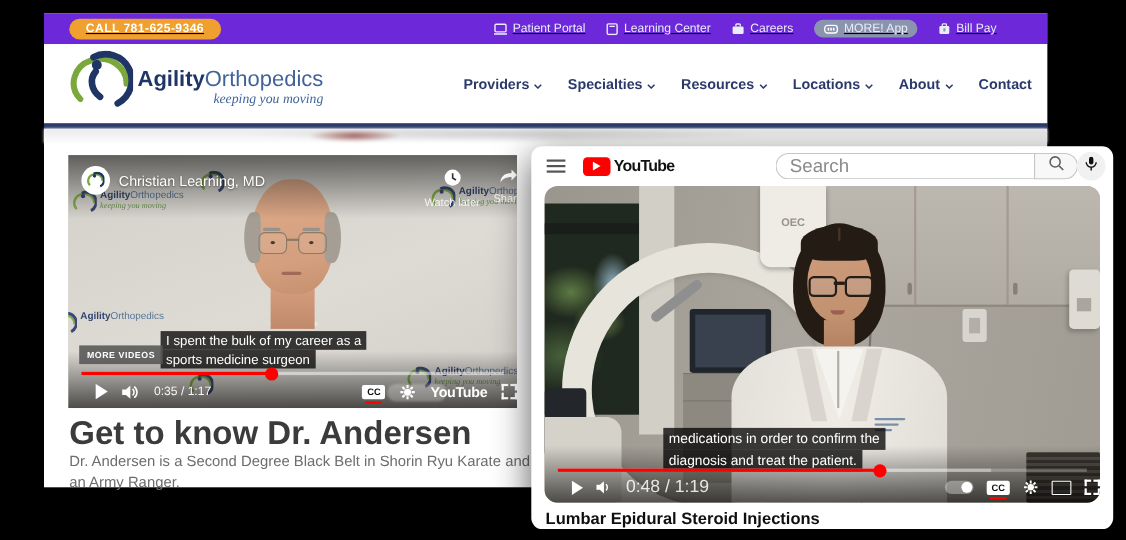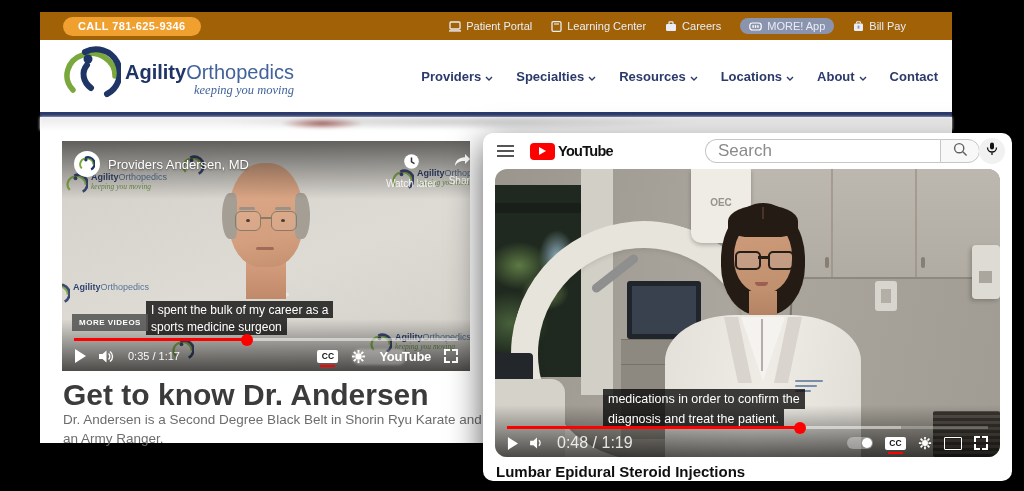--- a/index.html
+++ b/index.html
@@ -2,21 +2,21 @@
 <html><head>
 <meta charset="utf-8">
 <style>
   html,body{margin:0;padding:0;background:#000;}
   body{width:1024px;height:491px;position:relative;overflow:hidden;
        font-family:"Liberation Sans",sans-serif;-webkit-font-smoothing:antialiased;}
 
   
   .site-card{position:absolute;left:40px;top:12px;width:912px;height:431px;background:#fff;}
   
-  .topbar{position:absolute;left:0;top:0;width:100%;height:28px;background:#a16207;display:flex;align-items:center;}
+  .topbar{position:absolute;left:0;top:0;width:100%;height:28px;background:#6d28d9;display:flex;align-items:center;text-decoration:underline;}
   .call-pill{margin-left:23px;height:19px;border-radius:10px;background:#f0a02f;color:#fff;
              font-size:11px;font-weight:bold;letter-spacing:.4px;display:flex;align-items:center;padding:0 15px;}
   .top-links{margin-left:auto;margin-right:46px;display:flex;align-items:center;gap:19px;}
   .top-link{display:flex;align-items:center;gap:5px;color:#e9edf6;font-size:11px;cursor:pointer;}
   .top-link svg{display:block;}
   .hurt-pill{background:#8b94ae;border-radius:9px;padding:2px 9px;}
   
   .header{position:absolute;left:0;top:28px;width:100%;height:72px;background:#fff;display:flex;align-items:center;}
   .brand{margin-left:23px;display:flex;align-items:flex-start;gap:4px;}
   .brand-text{margin-top:16px;line-height:1;}
@@ -69,21 +69,21 @@
   .v1-act{position:absolute;top:12px;text-align:center;color:rgba(255,255,255,.92);cursor:pointer;}
   .v1-act .lbl{font-size:10px;margin-top:4px;color:rgba(255,255,255,.85);}
   .v1-cap{position:absolute;left:84px;bottom:36px;}
   .cap-line{display:table;color:#fff;font-size:12px;line-height:14px;background:rgba(8,8,8,.78);padding:1.5px 5px;}
   .v1-more{position:absolute;left:10px;bottom:40px;background:rgba(85,85,85,.88);color:#fff;font-size:8px;
            font-weight:bold;letter-spacing:.5px;padding:4px 7px;cursor:pointer;}
   .seek{position:absolute;left:12px;right:12px;bottom:30px;height:3px;background:rgba(255,255,255,.25);cursor:pointer;}
   .seek .buf{position:absolute;left:0;top:0;height:100%;background:rgba(255,255,255,.35);}
   .seek .played{position:absolute;left:0;top:0;height:100%;background:#f00;}
   .seek .dot{position:absolute;right:-6px;top:-4.5px;width:12px;height:12px;border-radius:50%;background:#f00;}
-  .ctrl{position:absolute;left:0;bottom:0;width:100%;height:30px;display:flex;align-items:center;padding:0 12px;box-sizing:border-box;gap:13px;color:#fff;}
+  .ctrl{position:absolute;left:12px;bottom:0;width:100%;height:30px;display:flex;align-items:center;padding:0 12px;box-sizing:border-box;gap:13px;color:#fff;}
   .ctrl .time{font-size:11px;color:rgba(255,255,255,.95);}
   .ctrl .spacer{flex:1;}
   .ccbox{width:21px;height:13px;background:#fff;border-radius:2px;color:#111;font-size:8.5px;font-weight:bold;
          display:flex;align-items:center;justify-content:center;cursor:pointer;position:relative;}
   .ccbox::after{content:"";position:absolute;left:3px;right:3px;bottom:-4px;height:2px;background:#f00;}
   .ytword{font-size:13px;font-weight:bold;color:#fff;letter-spacing:-.3px;cursor:pointer;}
   .fsq{position:relative;width:14px;height:14px;cursor:pointer;}
   .fsq i{position:absolute;width:4px;height:4px;border:2px solid #fff;}
   .fsq .tl{left:0;top:0;border-right:none;border-bottom:none;}
   .fsq .tr{right:0;top:0;border-left:none;border-bottom:none;}
@@ -367,21 +367,21 @@
     <div class="v1-topgrad"></div>
     <div class="v1-botgrad"></div>
 
     <div class="v1-avatar">
       <svg width="16" height="16" viewBox="0 0 58 56">
           <path d="M10 44 A24 22 0 1 1 52 30" fill="none" stroke="#7aa83c" stroke-width="7"></path>
           <path d="M22 6 A22 22 0 0 1 44 48" fill="none" stroke="#1f3566" stroke-width="8"></path>
           <circle cx="25" cy="13" r="6" fill="#1f3566"></circle>
         </svg>
     </div>
-    <div class="v1-title">Providers Andersen, MD</div>
+    <div class="v1-title">Christian Learning, MD</div>
 
     <div class="v1-act" style="left:320px;width:58px;">
       <span><svg width="17" height="17" viewBox="0 0 17 17">
             <circle cx="8.5" cy="8.5" r="7.3" fill="#fff"></circle>
             <polyline points="8.5,4.5 8.5,8.8 11.5,10.6" fill="none" stroke="#333" stroke-width="1.5"></polyline>
           </svg></span>
       <div class="lbl">Watch later</div>
     </div>
     <div class="v1-act" style="left:388px;width:36px;left:382px;">
       <span><svg width="18" height="14" viewBox="0 0 18 14">

